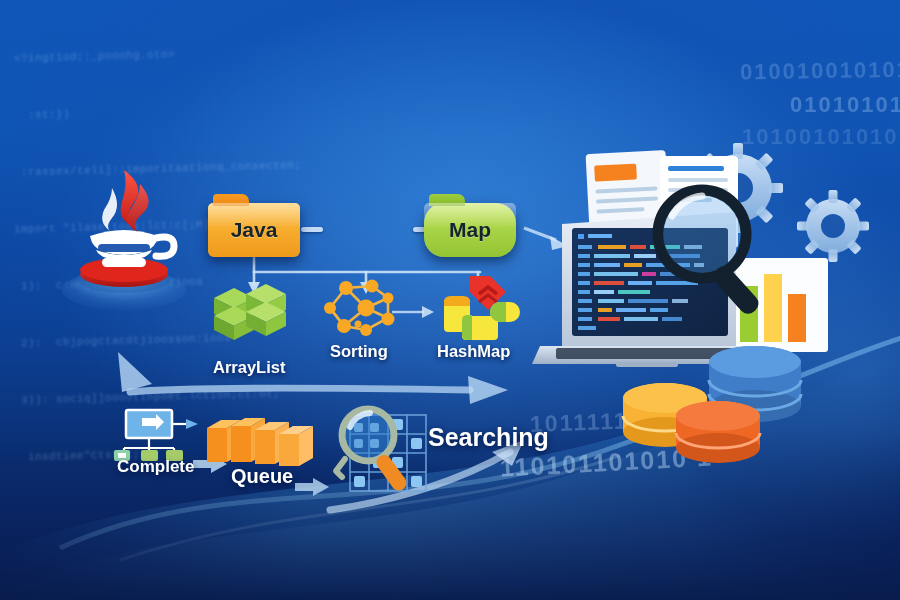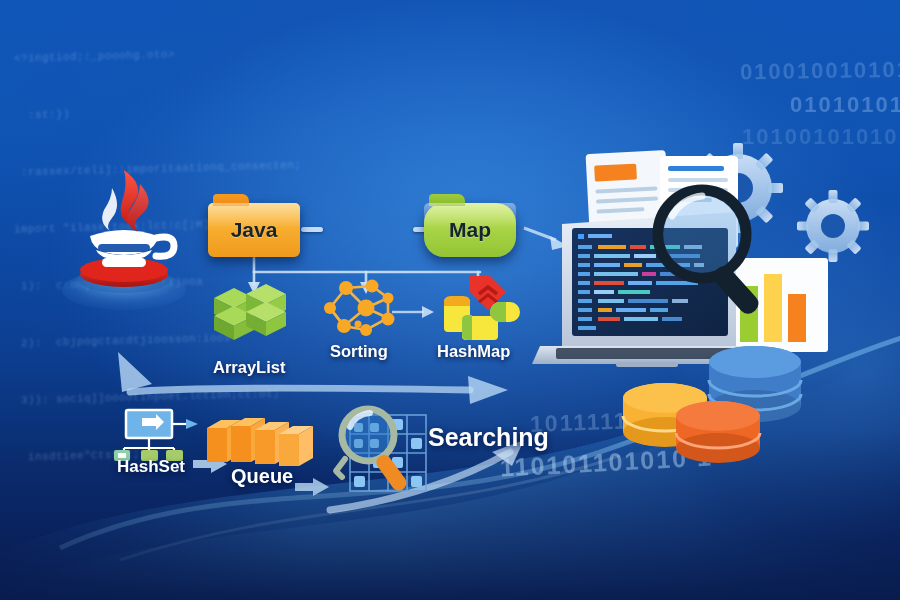--- a/index.html
+++ b/index.html
@@ -620,17 +620,17 @@
     <g fill="#6fb2e8" opacity="0.85">
       <rect x="22" y="18" width="9" height="9" rx="2"></rect>
       <rect x="38" y="18" width="9" height="9" rx="2"></rect>
       <rect x="22" y="34" width="9" height="9" rx="2"></rect>
       <rect x="38" y="34" width="9" height="9" rx="2"></rect>
     </g>
     <rect x="52" y="48" width="15" height="40" rx="7" fill="#ef8b22" transform="rotate(-36 59 68)"></rect>
     <path d="M13,54 L4,66 L10,72" fill="none" stroke="#a8b9a3" stroke-width="6" stroke-linecap="round" stroke-linejoin="round"></path>
   </svg>
 
-  <div class="flow-label sorting">HashSet</div>
+  <div class="flow-label sorting">Complete</div>
   <div class="flow-label queue">Queue</div>
   <div class="flow-label searching">Searching</div>
 
 </div>
 
 </body></html>

